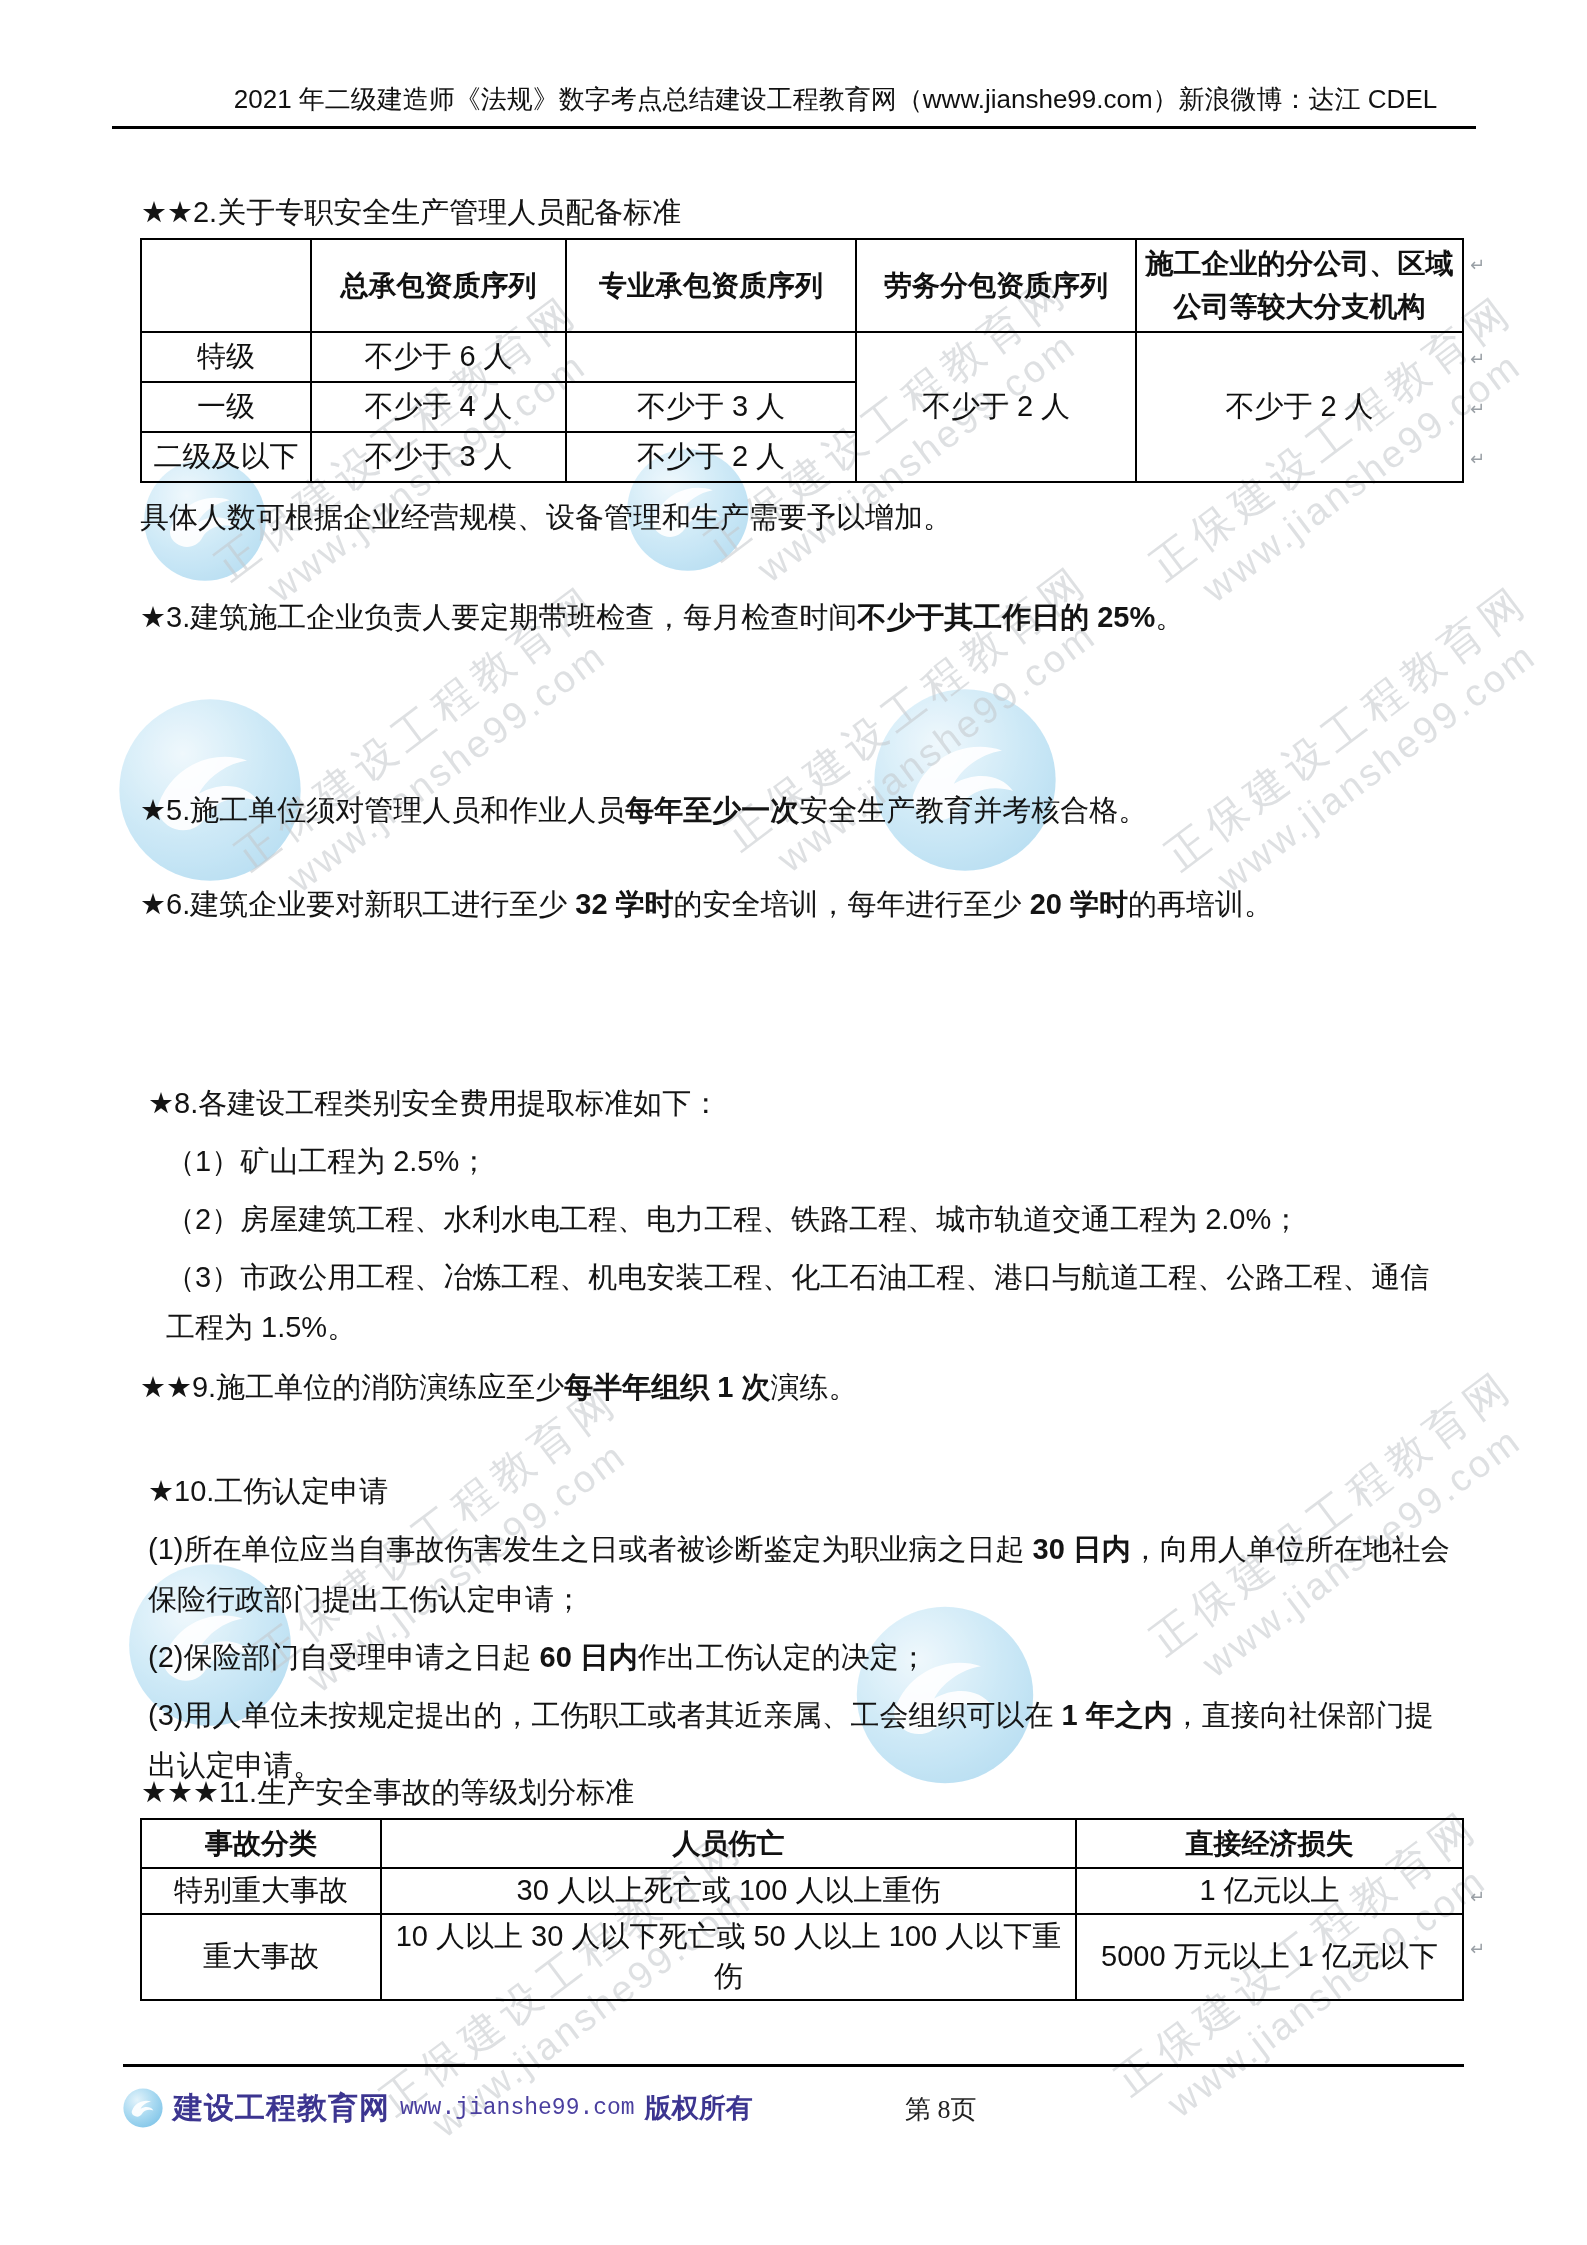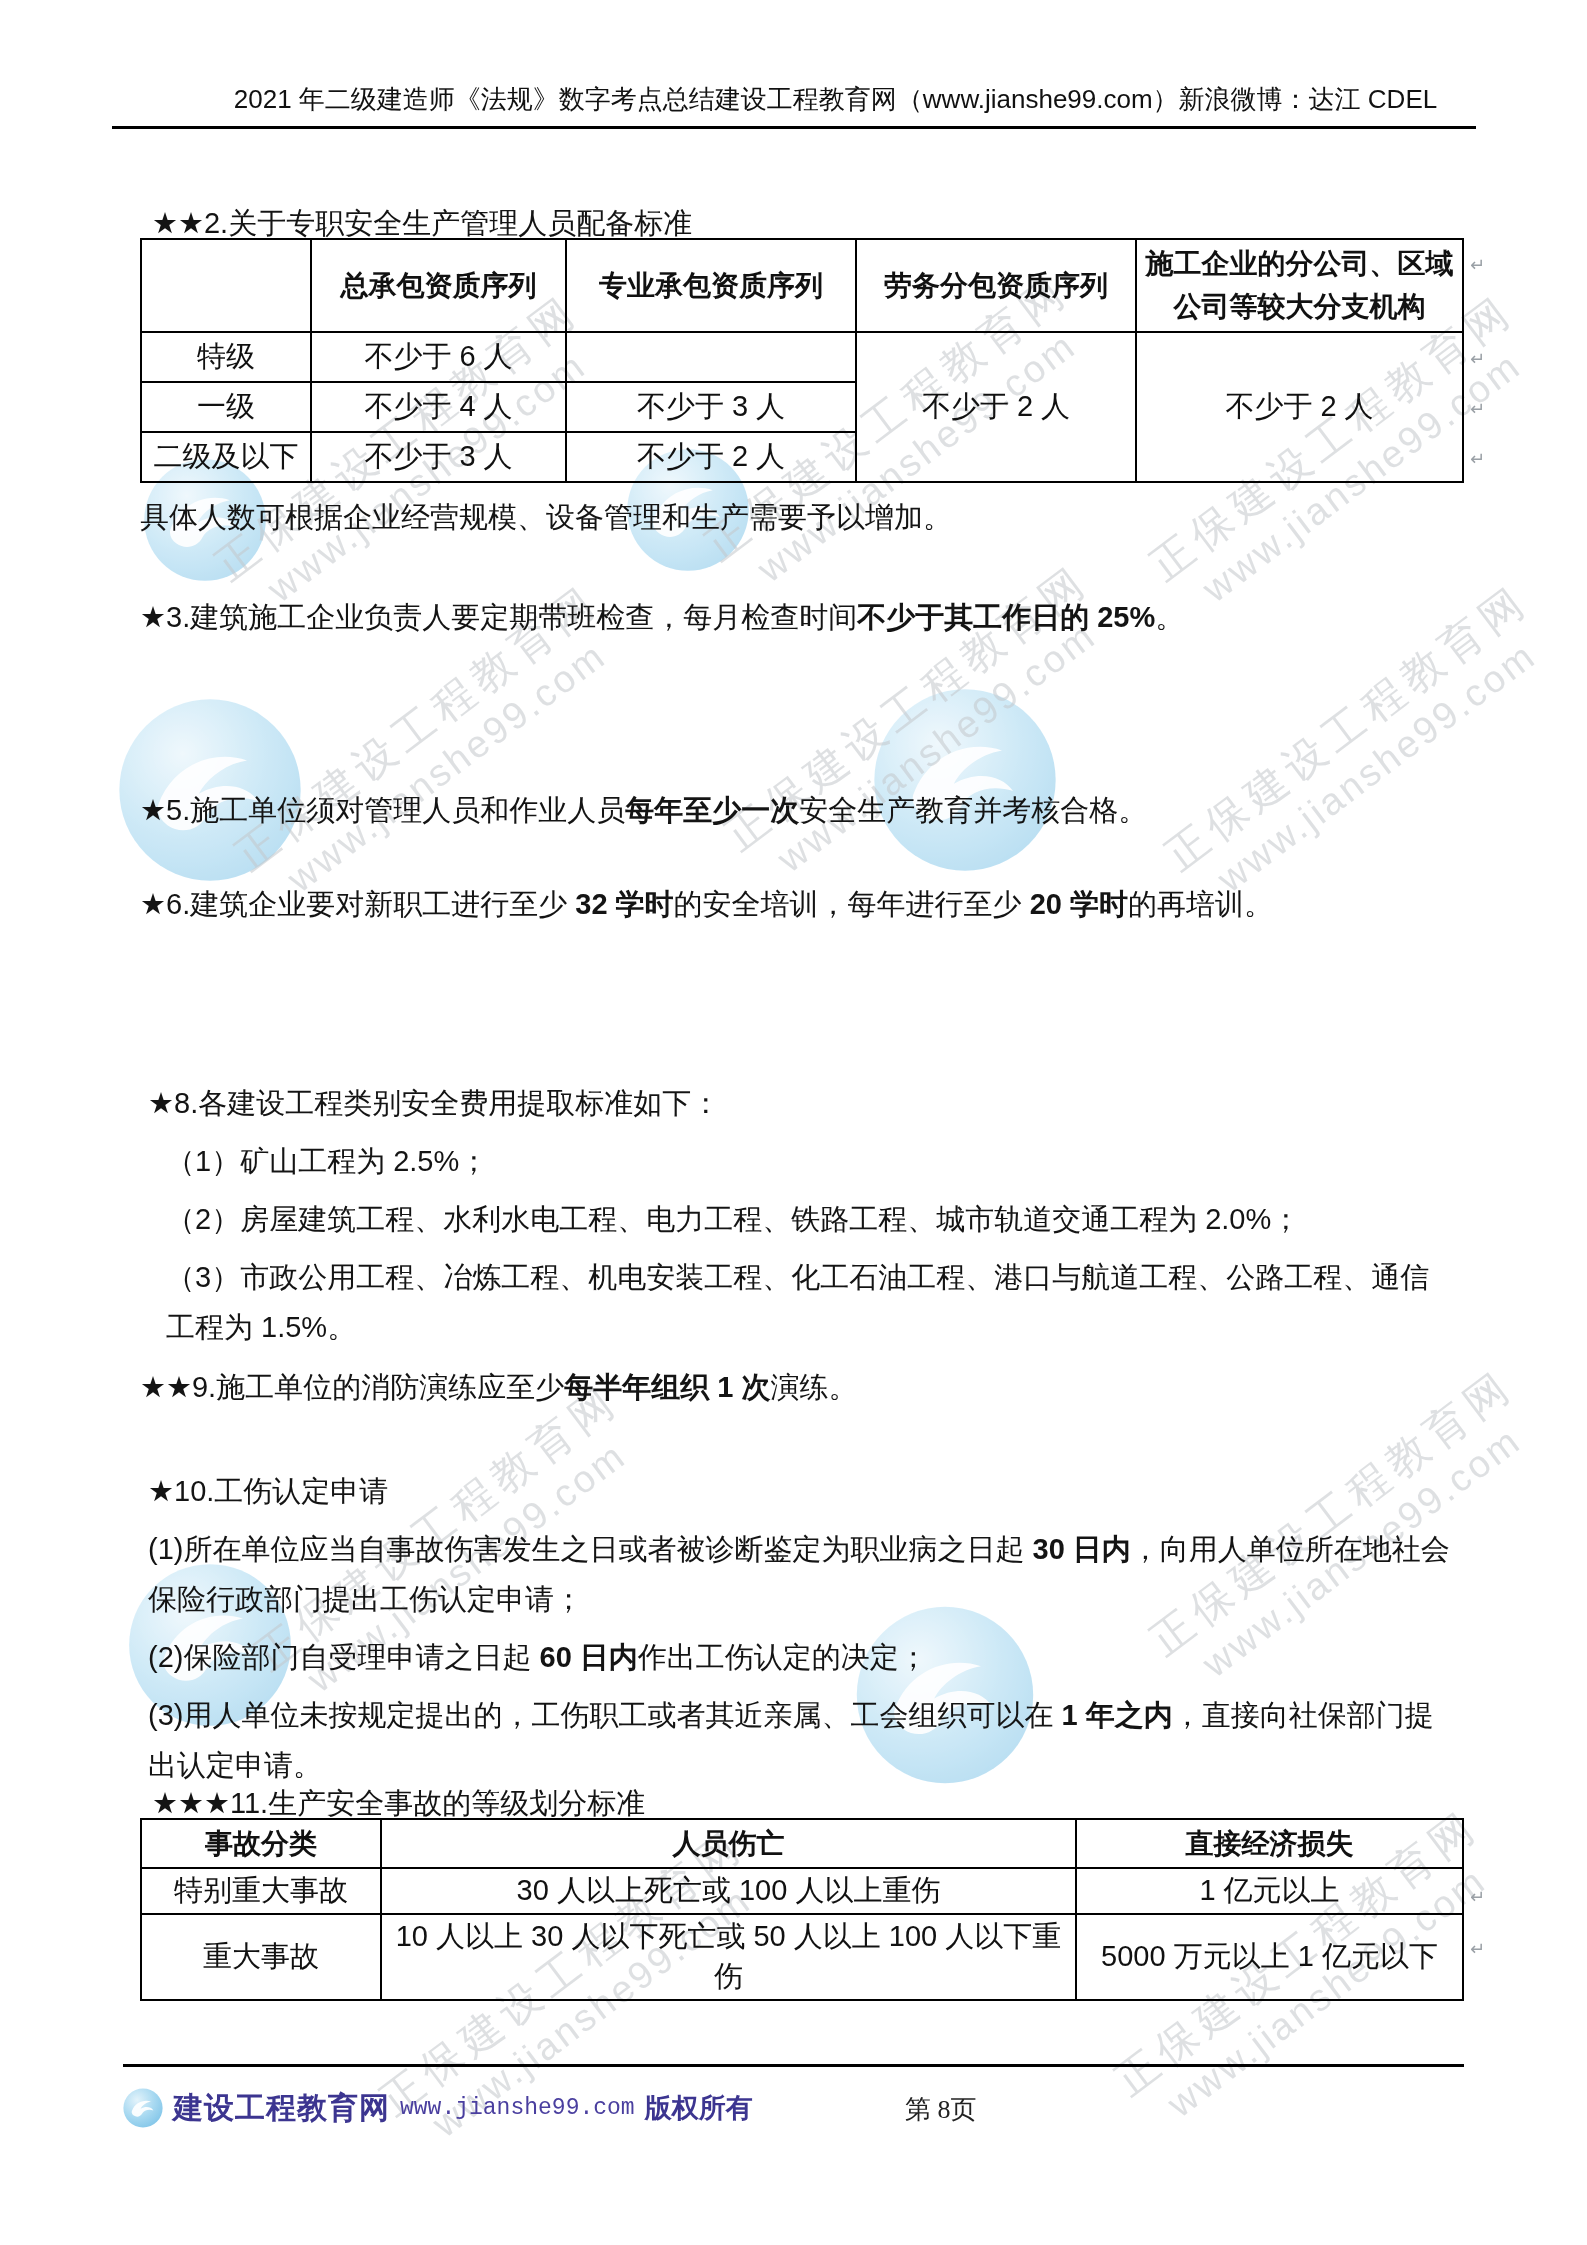--- a/index.html
+++ b/index.html
@@ -27,21 +27,21 @@
   .footer-rule { position:absolute; top:2064px; left:123px; width:1341px; height:3px; background:#000; }
   .footer { position:absolute; top:2082px; left:123px; height:52px; display:flex; align-items:center; gap:10px; }
   .footer .site-name { font-size:30px; font-weight:bold; color:#3c3590; letter-spacing:1px; }
   .footer .site-url  { font-size:23px; color:#4a3f9f; font-family:"Liberation Mono","DejaVu Sans Mono",monospace; }
   .footer .copyright { font-size:27px; font-weight:bold; color:#3c3590; }
   .page-number { position:absolute; top:2092px; left:905px; font-size:26px; color:#222; font-family:"Liberation Serif","DejaVu Serif",serif; }
   
   .block { position:absolute; left:140px; width:1322px; font-size:29px; line-height:50px; margin:0; }
   .block p { margin:8px; }
   .block .sub { padding-left:18px; }
-  .sec-title { position:absolute; left:140px; width:1322px; font-size:29px; margin:12px; }
+  .sec-title { position:absolute; left:140px; width:1322px; font-size:29px; margin:1px; }
   b { font-weight:bold; }
   
   table.doc-table {
     position:absolute; left:140px; width:1322px;
     border-collapse:collapse; table-layout:fixed;
     font-size:29px; color:#111;
   }
   table.doc-table th, table.doc-table td {
     border:2px solid #000; text-align:center; vertical-align:middle; padding:2px 8px;
   }

